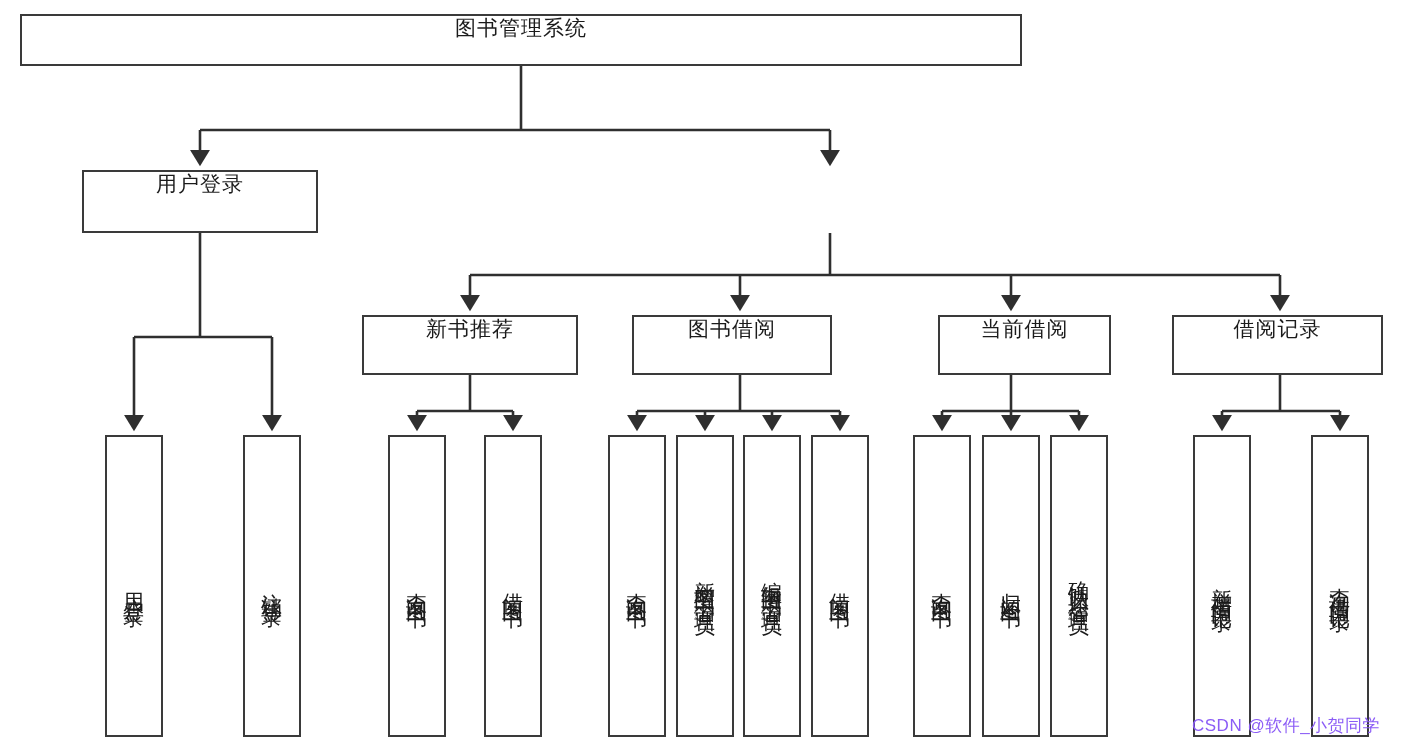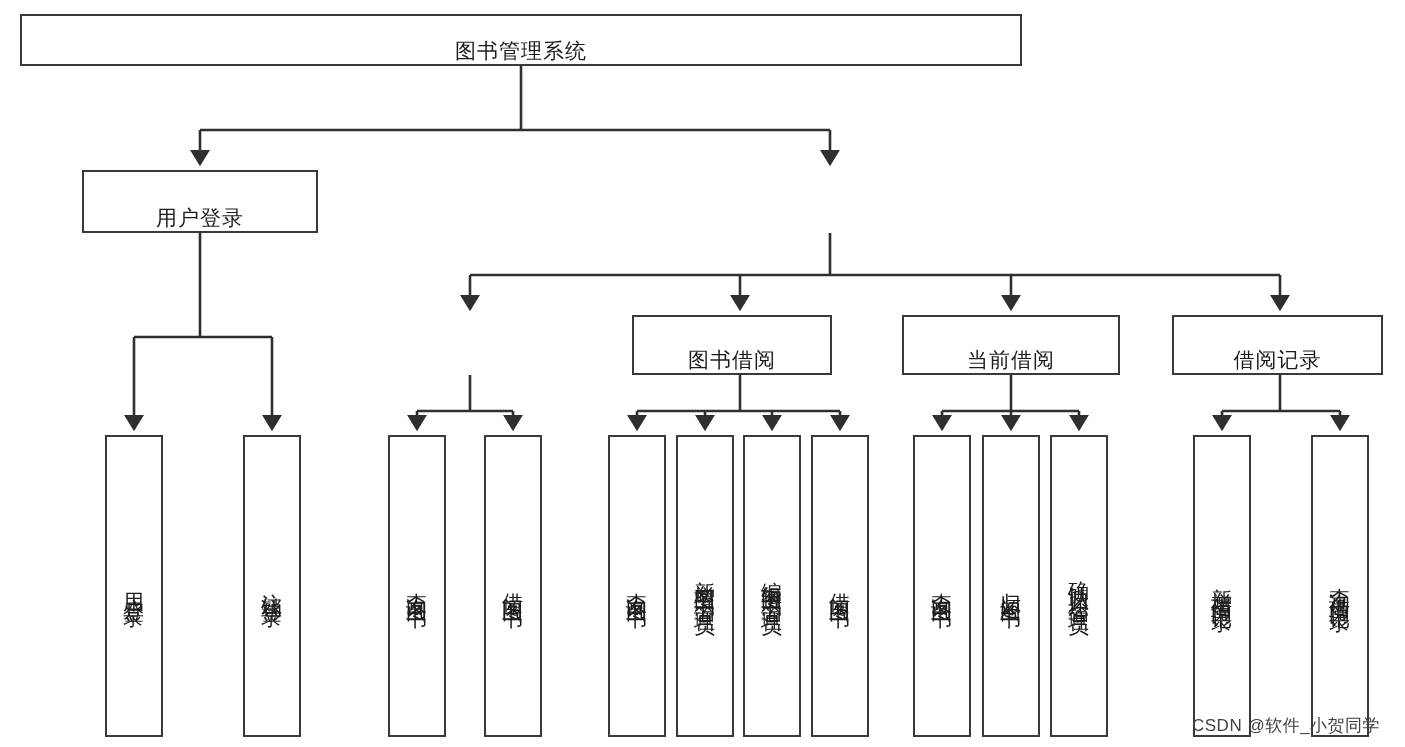--- a/index.html
+++ b/index.html
@@ -12,21 +12,21 @@
   }
   #stage{position:relative;width:1405px;height:747px;}
   svg#wires{position:absolute;left:0;top:0;width:1405px;height:747px;}
 
   .node{
     position:absolute;
     box-sizing:border-box;
     background:#ffffff;
     border:2.5px solid #3a3a3a;
     display:flex;
-    align-items:flex-end;
+    align-items:flex-start;
     justify-content:center;
     color:#1b1b1b;
     z-index:2;
   }
   .node .lbl{
     display:block;
     line-height:1.18;
     white-space:nowrap;
     color:#1b1b1b;
   }
@@ -48,21 +48,21 @@
     letter-spacing:5px;
     white-space:normal;
     max-height:284px;
     line-height:1.0;
   }
 
   #watermark{
     position:absolute;
     left:1192px; top:714px;
     font-size:17px;
-    color:#404040;
+    color:#8b5cf6;
     letter-spacing:0.5px;
     z-index:5;
     white-space:nowrap;
     pointer-events:none;
   }
 </style>
 </head>
 <body>
 
 <div id="stage">
@@ -118,24 +118,27 @@
   </svg>
 
   <div class="node h" style="left:20px;top:14px;width:1002px;height:52px;">
     <span class="lbl">图书管理系统</span>
   </div>
 
   <div class="node h" style="left:82px;top:170px;width:236px;height:63px;">
     <span class="lbl">用户登录</span>
   </div>
 
+  <div class="node h" style="left:362px;top:315px;width:216px;height:60px;">
+    <span class="lbl">新书推荐</span>
+  </div>
   <div class="node h" style="left:632px;top:315px;width:200px;height:60px;">
     <span class="lbl">图书借阅</span>
   </div>
-  <div class="node h" style="left:902px;top:315px;width:218px;height:60px;font-family:Liberation Serif, serif;">
+  <div class="node h" style="left:938px;top:315px;width:173px;height:60px;font-family:Liberation Serif, serif;">
     <span class="lbl">当前借阅</span>
   </div>
   <div class="node h" style="left:1172px;top:315px;width:211px;height:60px;">
     <span class="lbl">借阅记录</span>
   </div>
 
   <div class="node v" style="left:105px;top:435px;width:58px;height:302px;">
     <span class="lbl">用户登录</span>
   </div>
   <div class="node v" style="left:243px;top:435px;width:58px;height:302px;">

